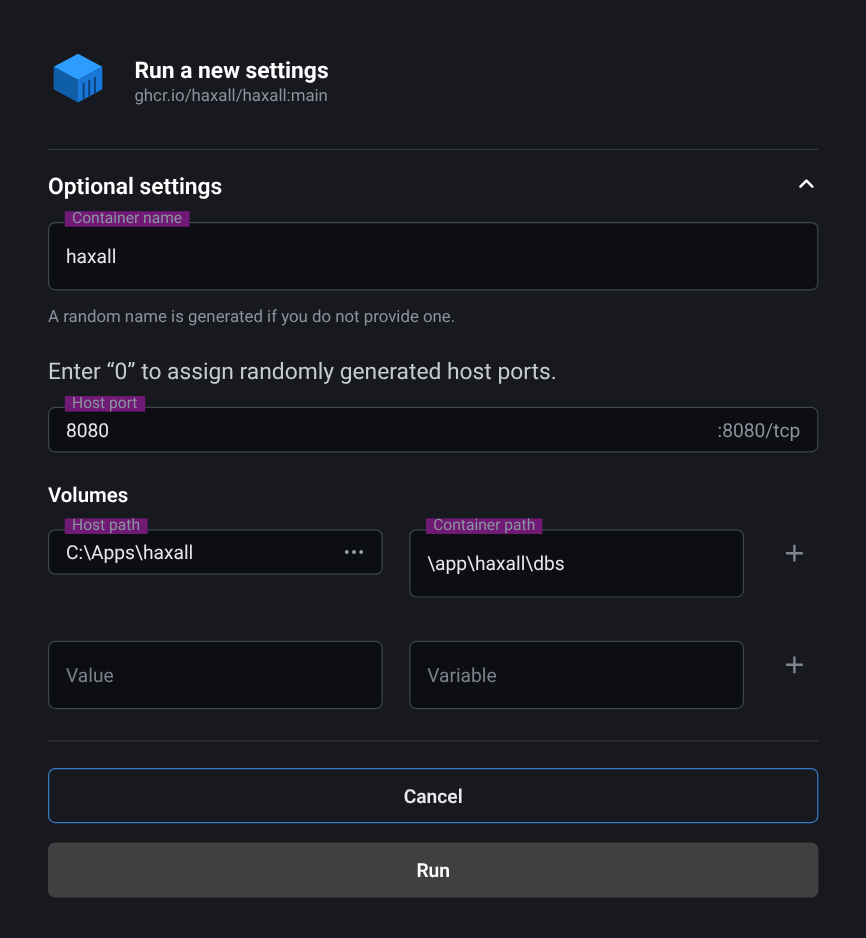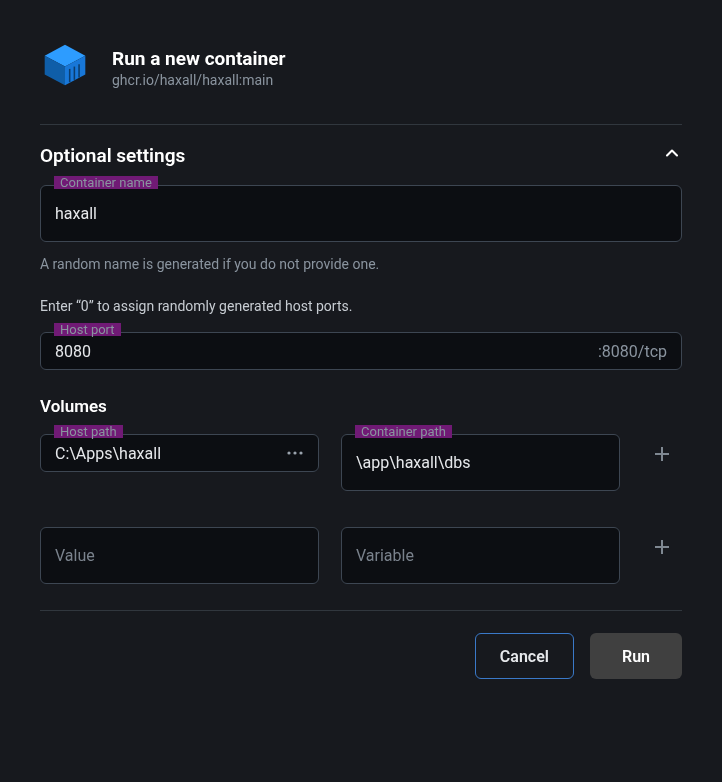--- a/index.html
+++ b/index.html
@@ -111,21 +111,21 @@
     margin-top: 14px;
     margin-bottom: 26px;
   }
   .sub-title {
     font-size: 17px;
     font-weight: 600;
     color: #fff;
     margin-bottom: 6px;
   }
   .sub-helper {
-    font-size: 14px;
+    font-size: 19px;
     color: #c7ccd2;
     margin-bottom: 18px;
   }
   .port-suffix {
     color: #8a949f;
     font-size: 16px;
   }
   .ports-block { margin-bottom: 26px; }
   .row {
     display: flex;
@@ -153,20 +153,21 @@
   .volumes-block, .env-block { margin-bottom: 26px; }
   .footer-sep {
     border: none;
     border-top: 1px solid #31373e;
     margin: 6px 0 22px 0;
   }
   .footer {
     display:flex;
     justify-content:flex-end;
     gap: 16px;
+    flex-direction: column;
   }
   .btn {
     height: 46px;
     padding: 0 24px;
     border-radius: 6px;
     font-size: 16px;
     font-weight: 600;
     cursor: pointer;
     display:flex;
     align-items:center;
@@ -199,21 +200,21 @@
         <polygon points="6,20 32,34 32,58 6,44" fill="#0f5ea8"></polygon>
 
         <polygon points="58,20 32,34 32,58 58,44" fill="#1877d8"></polygon>
 
         <line x1="38" y1="37" x2="38" y2="54" stroke="#0b3d6e" stroke-width="2"></line>
         <line x1="44" y1="34" x2="44" y2="51" stroke="#0b3d6e" stroke-width="2"></line>
         <line x1="50" y1="31" x2="50" y2="48" stroke="#0b3d6e" stroke-width="2"></line>
       </svg>
     </div>
     <div class="header-text">
-      <div class="title">Run a new container</div>
+      <div class="title">Run a new settings</div>
       <div class="subtitle">ghcr.io/haxall/haxall:main</div>
     </div>
   </div>
 
   <hr class="sep">
 
   <div class="section-header">
     <div class="section-title">Optional settings</div>
     <div>
       <svg class="chevron" viewBox="0 0 24 24" fill="none" stroke="currentColor" stroke-width="2.5" stroke-linecap="round" stroke-linejoin="round">

